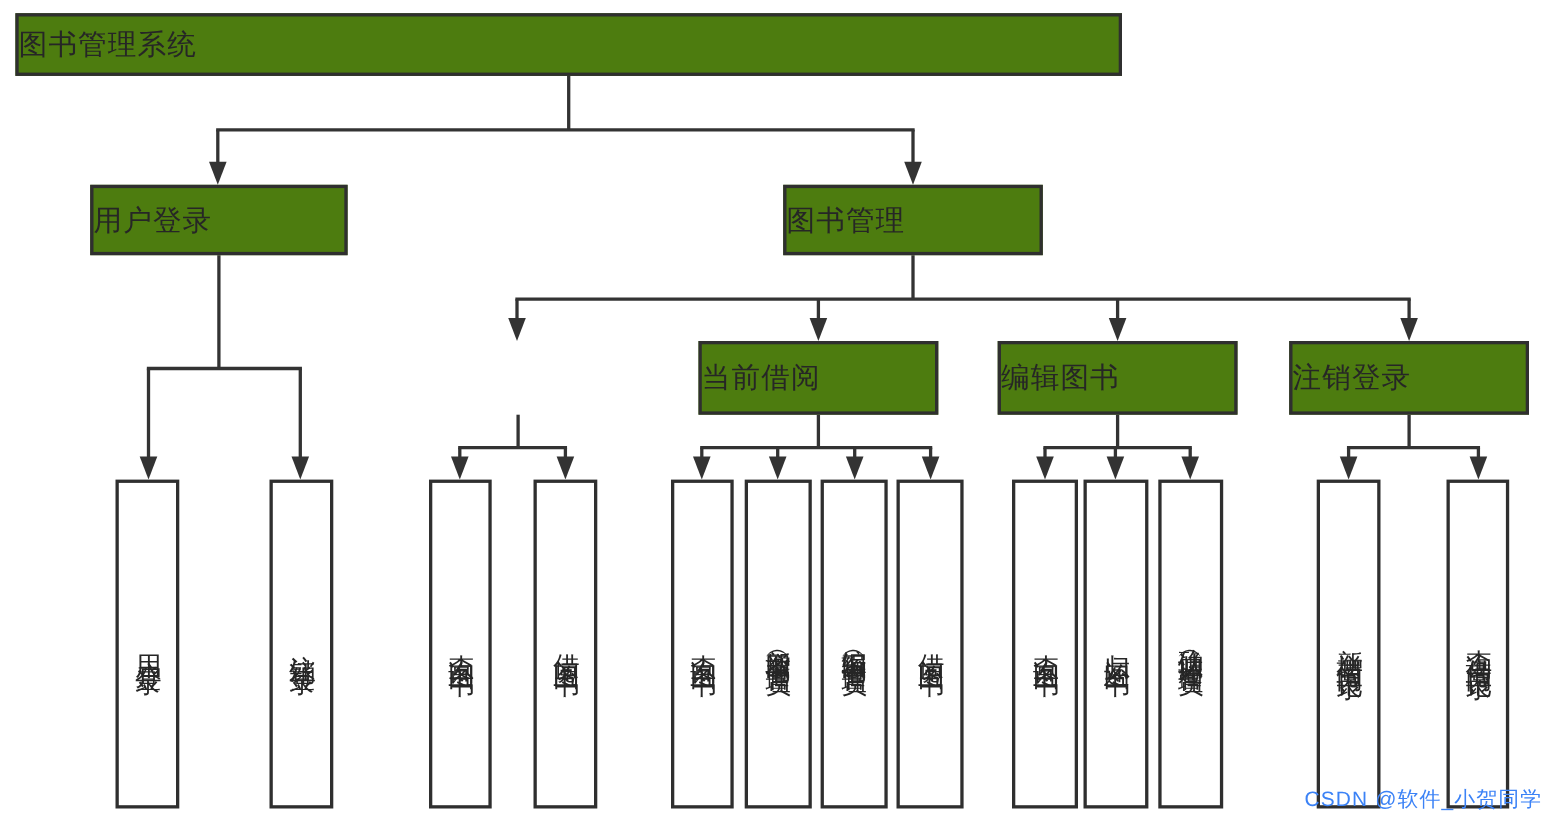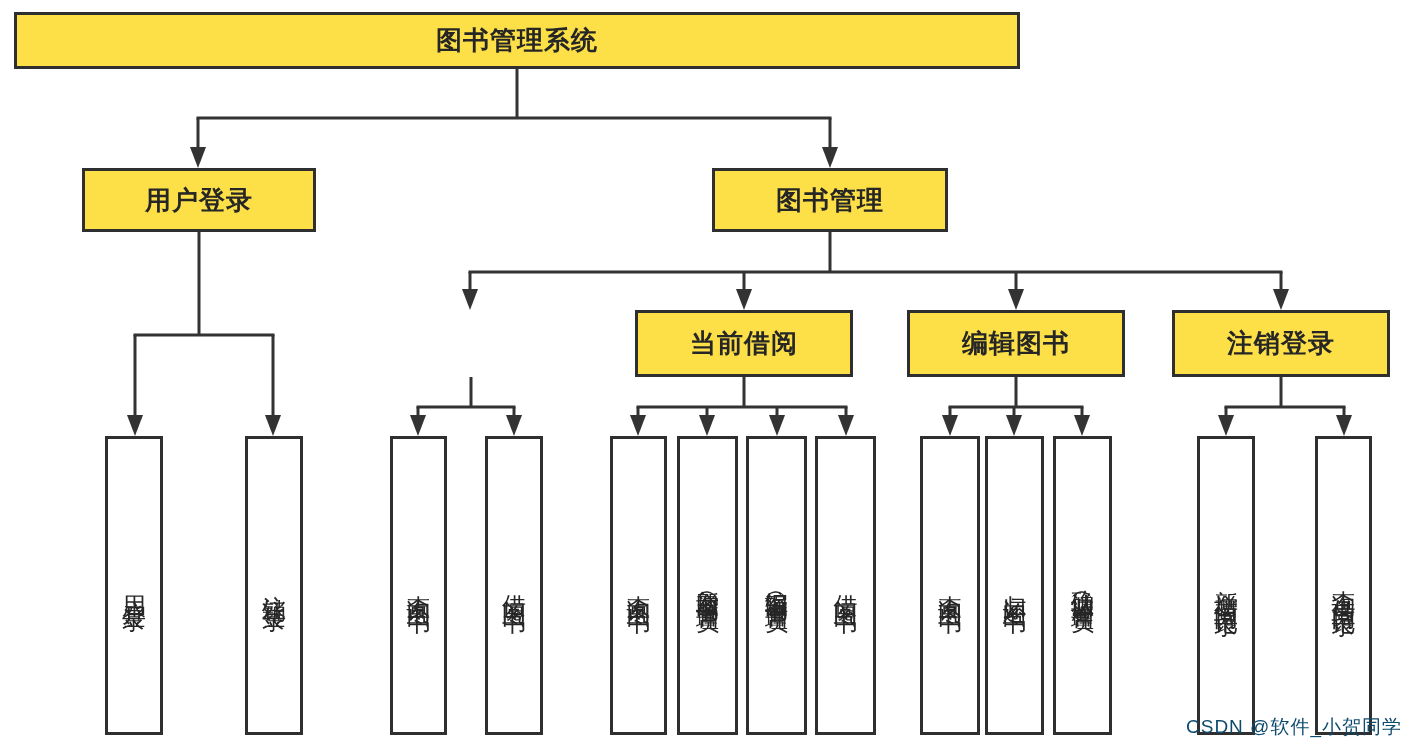--- a/index.html
+++ b/index.html
@@ -6,38 +6,38 @@
   #canvas{
     position:relative;
     width:1405px;height:747px;
     background:#ffffff;
     font-family:"Liberation Sans",sans-serif;
     overflow:hidden;
   }
   #connectors{position:absolute;left:0;top:0;z-index:1;}
   .hbox{
     position:absolute;z-index:2;
-    background:#fde047;border:3px solid #2f2f2f;box-sizing:border-box;
-    display:flex;align-items:center;justify-content:center;font-weight:bold;
+    background:#4d7c0f;border:3px solid #2f2f2f;box-sizing:border-box;
+    display:flex;align-items:center;
   }
   .hbox span{font-size:26px;color:#262626;letter-spacing:1px;}
   .vbox{
     position:absolute;z-index:2;top:436px;height:299px;
     background:#ffffff;border:3px solid #2f2f2f;box-sizing:border-box;
     display:flex;align-items:center;justify-content:center;
   }
   .vbox span{
     writing-mode:vertical-rl;text-orientation:mixed;
     font-size:24px;color:#262626;letter-spacing:5px;line-height:1;
     white-space:nowrap;
   }
   .vbox.long span{letter-spacing:3px;font-size:23px;}
   #watermark{
     position:absolute;z-index:5;left:1186px;top:714px;
-    font-size:19px;color:#0c4a6e;white-space:nowrap;letter-spacing:1px;
+    font-size:19px;color:#3b82f6;white-space:nowrap;letter-spacing:1px;
   }
 </style>
 </head>
 <body>
 
 <div id="canvas">
 
   <svg id="connectors" width="1405" height="747" viewBox="0 0 1405 747">
     <g stroke="#333333" stroke-width="3" fill="#333333">
       <line x1="517" y1="69" x2="517" y2="118"></line>

